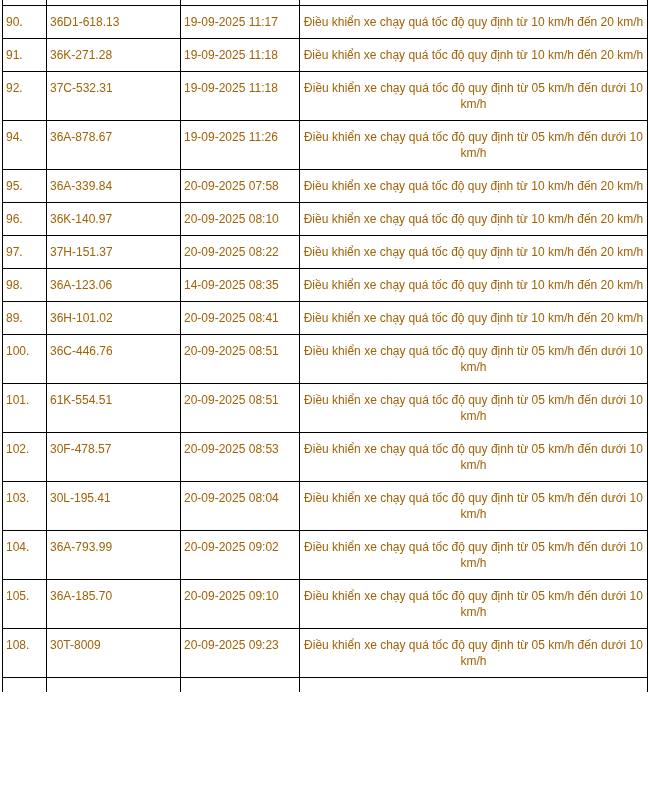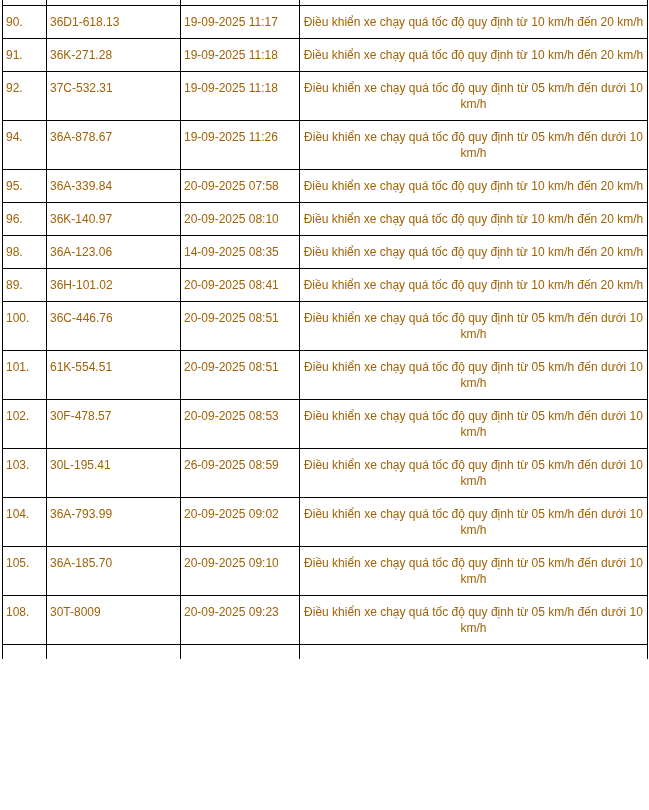--- a/index.html
+++ b/index.html
@@ -108,20 +108,26 @@
     <td class="c-violation">Điều khiển xe chạy quá tốc độ quy định từ 10 km/h đến 20 km/h</td>
   </tr>
 
   <tr>
     <td class="c-no">96.</td>
     <td class="c-plate">36K-140.97</td>
     <td class="c-date">20-09-2025 08:10</td>
     <td class="c-violation">Điều khiển xe chạy quá tốc độ quy định từ 10 km/h đến 20 km/h</td>
   </tr>
 
+  <tr>
+    <td class="c-no">97.</td>
+    <td class="c-plate">37H-151.37</td>
+    <td class="c-date">20-09-2025 08:22</td>
+    <td class="c-violation">Điều khiển xe chạy quá tốc độ quy định từ 10 km/h đến 20 km/h</td>
+  </tr>
 
   <tr>
     <td class="c-no">98.</td>
     <td class="c-plate">36A-123.06</td>
     <td class="c-date">14-09-2025 08:35</td>
     <td class="c-violation">Điều khiển xe chạy quá tốc độ quy định từ 10 km/h đến 20 km/h</td>
   </tr>
 
   <tr>
     <td class="c-no">89.</td>
@@ -147,21 +153,21 @@
   <tr>
     <td class="c-no">102.</td>
     <td class="c-plate">30F-478.57</td>
     <td class="c-date">20-09-2025 08:53</td>
     <td class="c-violation">Điều khiển xe chạy quá tốc độ quy định từ 05 km/h đến dưới 10 km/h</td>
   </tr>
 
   <tr>
     <td class="c-no">103.</td>
     <td class="c-plate">30L-195.41</td>
-    <td class="c-date">26-09-2025 08:59</td>
+    <td class="c-date">20-09-2025 08:04</td>
     <td class="c-violation">Điều khiển xe chạy quá tốc độ quy định từ 05 km/h đến dưới 10 km/h</td>
   </tr>
 
   <tr>
     <td class="c-no">104.</td>
     <td class="c-plate">36A-793.99</td>
     <td class="c-date">20-09-2025 09:02</td>
     <td class="c-violation">Điều khiển xe chạy quá tốc độ quy định từ 05 km/h đến dưới 10 km/h</td>
   </tr>
 

